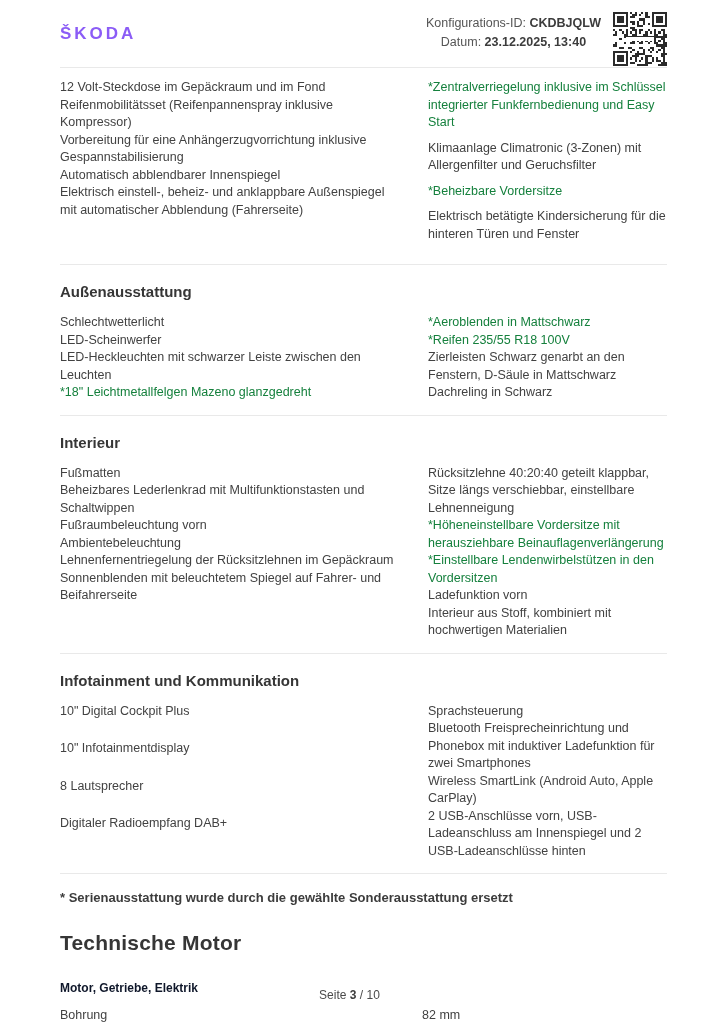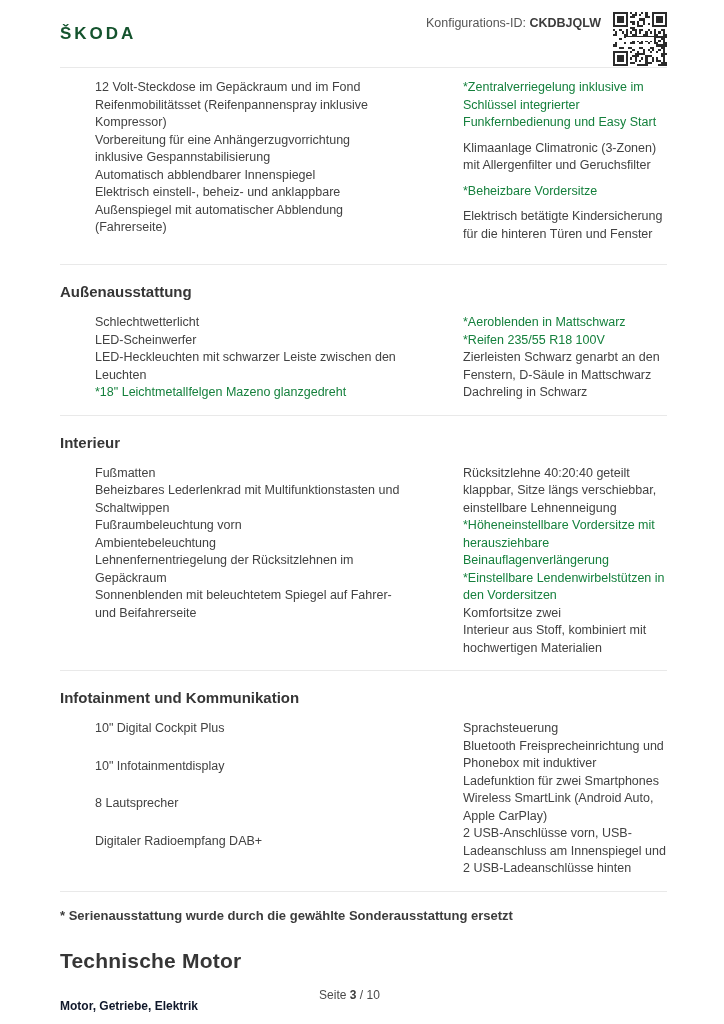--- a/index.html
+++ b/index.html
@@ -6,35 +6,35 @@
   html,body { background:#ffffff; }
   body {
     width:724px; height:1024px; margin:0 auto; position:relative;
     font-family:"Liberation Sans", sans-serif;
     color:#424242; overflow:hidden;
   }
   .page { padding:0 57px 0 60px; }
 
   
   .header { display:flex; align-items:flex-start; padding-top:12px; height:67px; position:relative; }
-  .logo { font-size:17px; font-weight:bold; letter-spacing:3px; color:#14532d; margin-top:12px; }
+  .logo { font-size:17px; font-weight:bold; letter-spacing:3px; color:#8b5cf6; margin-top:12px; }
   .header-meta { margin-left:auto; text-align:center; font-size:12.5px; line-height:19px; color:#555; padding-top:2px; margin-right:12px; }
   .header-meta b { color:#3c3c3c; }
   .qr { width:54px; height:54px; flex:0 0 auto; }
 
   .divider { border:none; border-top:1px solid #e9e9e9; height:0; margin-top:13px; }
   .header-divider { margin-top:0; }
 
   
   .section-title { font-size:15px; font-weight:bold; color:#363636; margin:18px 0 14px; }
   .cols { display:grid; grid-template-columns:368px 1fr; }
   .section:first-child .cols { padding-top:11px; }
   .col.left { max-width:340px; }
   .col.right { max-width:248px; }
-  .item { font-size:12.5px; line-height:17.5px; color:#424242;margin-left:35px; }
+  .item { font-size:12.5px; line-height:17.5px; color:#424242; }
   .item.muted { color:#15803d; }
   .col.spaced .item { margin-bottom:8px; }
   .col.spaced-wide .item { margin-bottom:20px; }
 
   
   .footnote { font-size:13px; font-weight:bold; color:#3c3c3c; margin-top:16px; }
   .tech-title { font-size:21px; font-weight:bold; color:#363636; margin-top:26px; letter-spacing:0.2px; }
   .tech-group { font-size:12px; font-weight:bold; color:#0f172a; margin-top:26px; }
   .tech-row { display:grid; grid-template-columns:362px 1fr; font-size:12.5px; line-height:17.5px; color:#424242; margin-top:12px; }
 
@@ -45,20 +45,21 @@
 </style>
 </head>
 <body>
 
 <div class="page">
 
   <div class="header">
     <div class="logo">ŠKODA</div>
     <div class="header-meta">
       <div><span>Konfigurations-ID:</span> <b>CKDBJQLW</b></div>
+      <div><span>Datum:</span> <b>23.12.2025, 13:40</b></div>
     </div>
     <svg class="qr" id="qr" viewBox="0 0 25 25" shape-rendering="crispEdges">
         <rect x="0" y="0" width="25" height="25" fill="#ffffff"></rect>
         <rect x="8" y="0" width="1" height="1" fill="#2b2b2b"></rect>
         <rect x="10" y="0" width="1" height="1" fill="#2b2b2b"></rect>
         <rect x="13" y="0" width="1" height="1" fill="#2b2b2b"></rect>
         <rect x="15" y="0" width="1" height="1" fill="#2b2b2b"></rect>
         <rect x="9" y="1" width="1" height="1" fill="#2b2b2b"></rect>
         <rect x="10" y="1" width="1" height="1" fill="#2b2b2b"></rect>
         <rect x="12" y="1" width="1" height="1" fill="#2b2b2b"></rect>
@@ -301,21 +302,21 @@
             <p class="item">Beheizbares Lederlenkrad mit Multifunktionstasten und Schaltwippen</p>
             <p class="item">Fußraumbeleuchtung vorn</p>
             <p class="item">Ambientebeleuchtung</p>
             <p class="item">Lehnenfernentriegelung der Rücksitzlehnen im Gepäckraum</p>
             <p class="item">Sonnenblenden mit beleuchtetem Spiegel auf Fahrer- und Beifahrerseite</p>
           </div>
           <div class="col right">
             <p class="item">Rücksitzlehne 40:20:40 geteilt klappbar, Sitze längs verschiebbar, einstellbare Lehnenneigung</p>
             <p class="item muted">*Höheneinstellbare Vordersitze mit herausziehbare Beinauflagenverlängerung</p>
             <p class="item muted">*Einstellbare Lendenwirbelstützen in den Vordersitzen</p>
-            <p class="item">Komfortsitze zwei</p>
+            <p class="item">Ladefunktion vorn</p>
             <p class="item">Interieur aus Stoff, kombiniert mit hochwertigen Materialien</p>
           </div>
         </div>
         <hr class="divider">
       </section>
       <section class="section">
         <h2 class="section-title">Infotainment und Kommunikation</h2>
         <div class="cols">
           <div class="col left spaced-wide">
             <p class="item">10" Digital Cockpit Plus</p>

